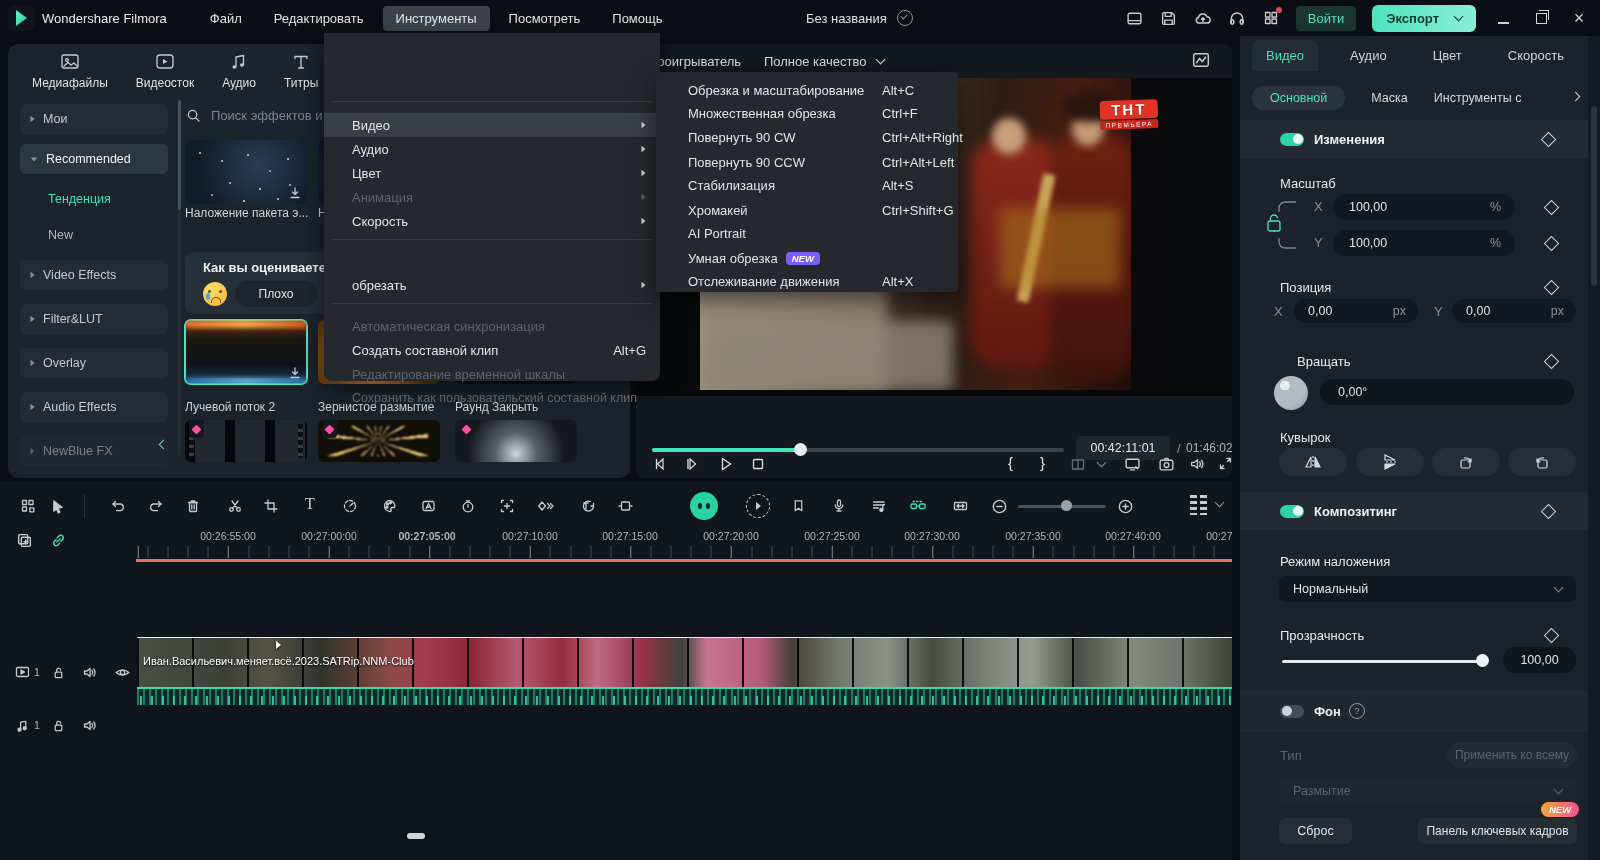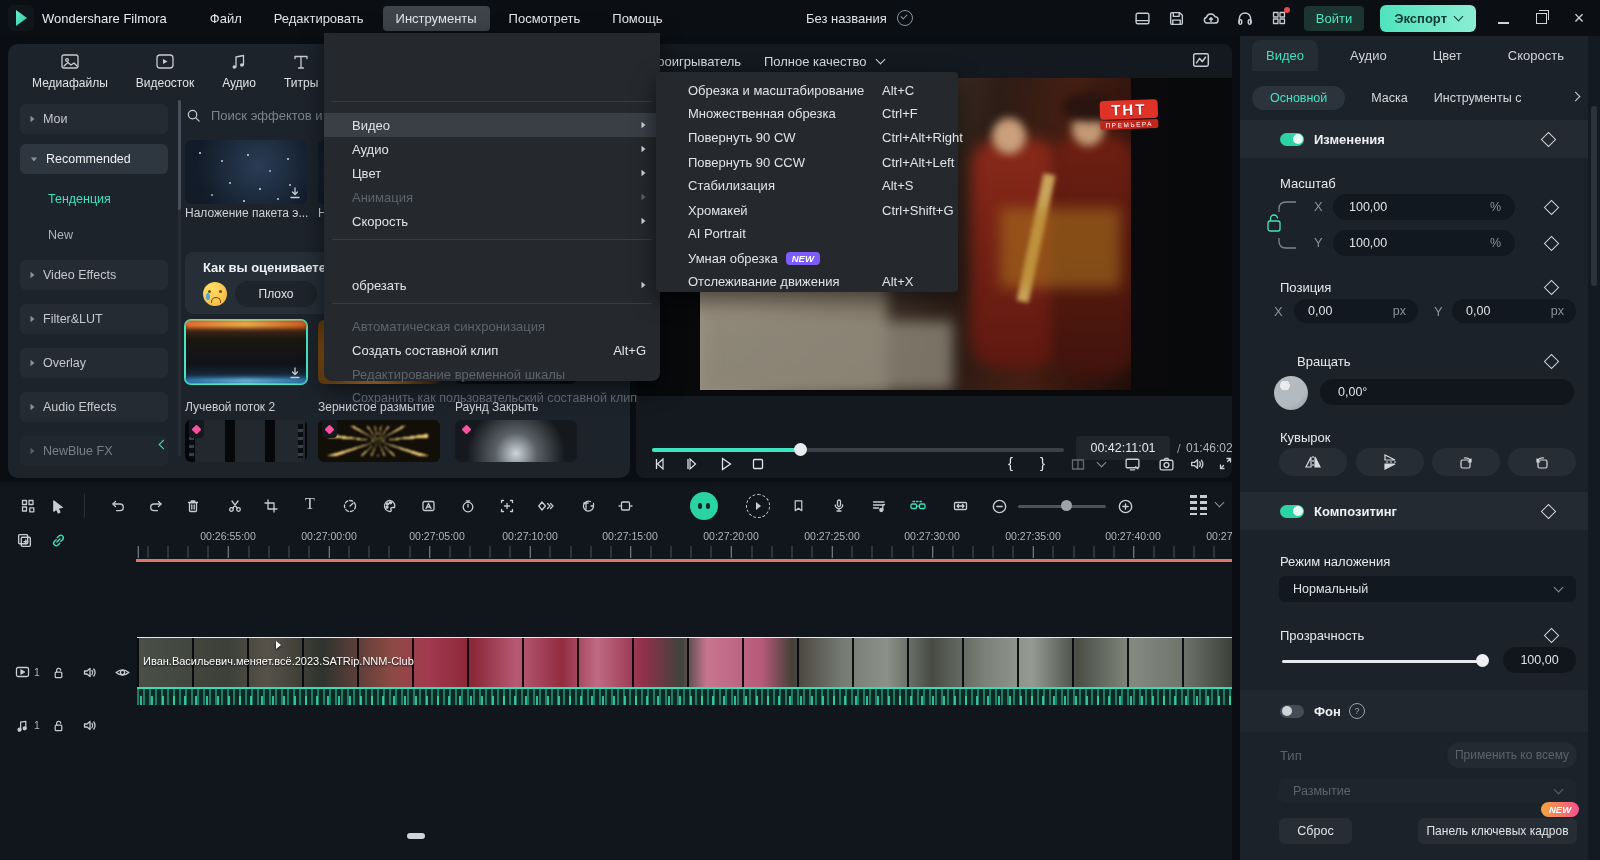--- a/index.html
+++ b/index.html
@@ -14,21 +14,21 @@
   .tmenu{display:flex;margin-left:30px;gap:6px;}
   .tmenu .mi{padding:5px 13px;border-radius:4px;color:#e1e5e8;cursor:default;}
   .tmenu .mi.active{background:#3e434a;}
   .proj{position:absolute;left:806px;top:0;height:36px;display:flex;align-items:center;gap:10px;color:#dfe3e6;}
   .checkcircle{width:14px;height:14px;border:1.3px solid #8a9298;border-radius:50%;position:relative;}
   .checkcircle::after{content:"";position:absolute;left:3.5px;top:3px;width:5px;height:3px;border-left:1.3px solid #8a9298;border-bottom:1.3px solid #8a9298;transform:rotate(-45deg);}
   .tb-right{position:absolute;right:10px;top:0;height:36px;display:flex;align-items:center;gap:16px;}
   .tb-ic{width:18px;height:18px;display:flex;align-items:center;justify-content:center;position:relative;}
   .reddot{position:absolute;right:-2px;top:-2px;width:6px;height:6px;border-radius:50%;background:#e5484d;}
   .login-btn{color:#4fe5c1;background:#1c3530;padding:5px 12px;border-radius:4px;}
-  .export-btn{background:linear-gradient(90deg,#4fe3bd,#8beed4);color:#0c3a30;font-weight:bold;padding:6px 14px;border-radius:6px;display:flex;align-items:center;gap:8px;}
+  .export-btn{background:linear-gradient(90deg,#4fe3bd,#8beed4);color:#0c3a30;font-weight:bold;padding:6px 14px;border-radius:6px;display:flex;align-items:center;gap:16px;}
   .win-ic{color:#cfd4d8;width:22px;text-align:center;font-size:15px;}
   .minline{display:inline-block;width:11px;height:1.5px;background:#cfd4d8;}
   .maxbox{display:inline-block;width:9px;height:9px;border:1.2px solid #cfd4d8;position:relative;}
   .maxbox::after{content:"";position:absolute;left:2px;top:-4px;width:9px;height:9px;border-top:1.2px solid #cfd4d8;border-right:1.2px solid #cfd4d8;}
   
   .chev{display:inline-block;width:6px;height:6px;border-right:1.4px solid currentColor;border-bottom:1.4px solid currentColor;transform:rotate(45deg);margin-top:-3px;}
   .chev.left{transform:rotate(135deg);}
   .chev.right{transform:rotate(-45deg);}
   .tri-r{display:inline-block;width:0;height:0;border-top:4px solid transparent;border-bottom:4px solid transparent;border-left:5px solid currentColor;}
   .tri-d{display:inline-block;width:0;height:0;border-left:4px solid transparent;border-right:4px solid transparent;border-top:5px solid currentColor;}
@@ -701,21 +701,21 @@
         </svg>
       </span>
     <span class="tlic" style="left:48px;top:48px;">
         <svg width="17" height="17" viewBox="0 0 16 16">
           <path d="M6.5 9.5 L9.5 6.5 M5.8 7.2 L4.2 8.8 a2.4 2.4 0 0 0 3.4 3.4 L9.2 10.6 M10.2 8.8 L11.8 7.2 A2.4 2.4 0 0 0 8.4 3.8 L6.8 5.4" fill="none" stroke="#3fe0bd" stroke-width="1.3" stroke-linecap="round"></path>
         </svg>
       </span>
 
     <span class="ruler-label" style="left:228px;">00:26:55:00</span>
     <span class="ruler-label" style="left:329px;">00:27:00:00</span>
-    <span class="ruler-label" style="left:437px;">00:27:05:00</span>
+    <span class="ruler-label" style="left:427px;font-weight:bold;">00:27:05:00</span>
     <span class="ruler-label" style="left:530px;">00:27:10:00</span>
     <span class="ruler-label" style="left:630px;">00:27:15:00</span>
     <span class="ruler-label" style="left:731px;">00:27:20:00</span>
     <span class="ruler-label" style="left:832px;">00:27:25:00</span>
     <span class="ruler-label" style="left:932px;">00:27:30:00</span>
     <span class="ruler-label" style="left:1033px;">00:27:35:00</span>
     <span class="ruler-label" style="left:1133px;">00:27:40:00</span>
     <span class="ruler-label" style="left:1234px;">00:27:45:00</span>
     <div class="ruler-ticks"></div>
     <div class="redline"></div>

